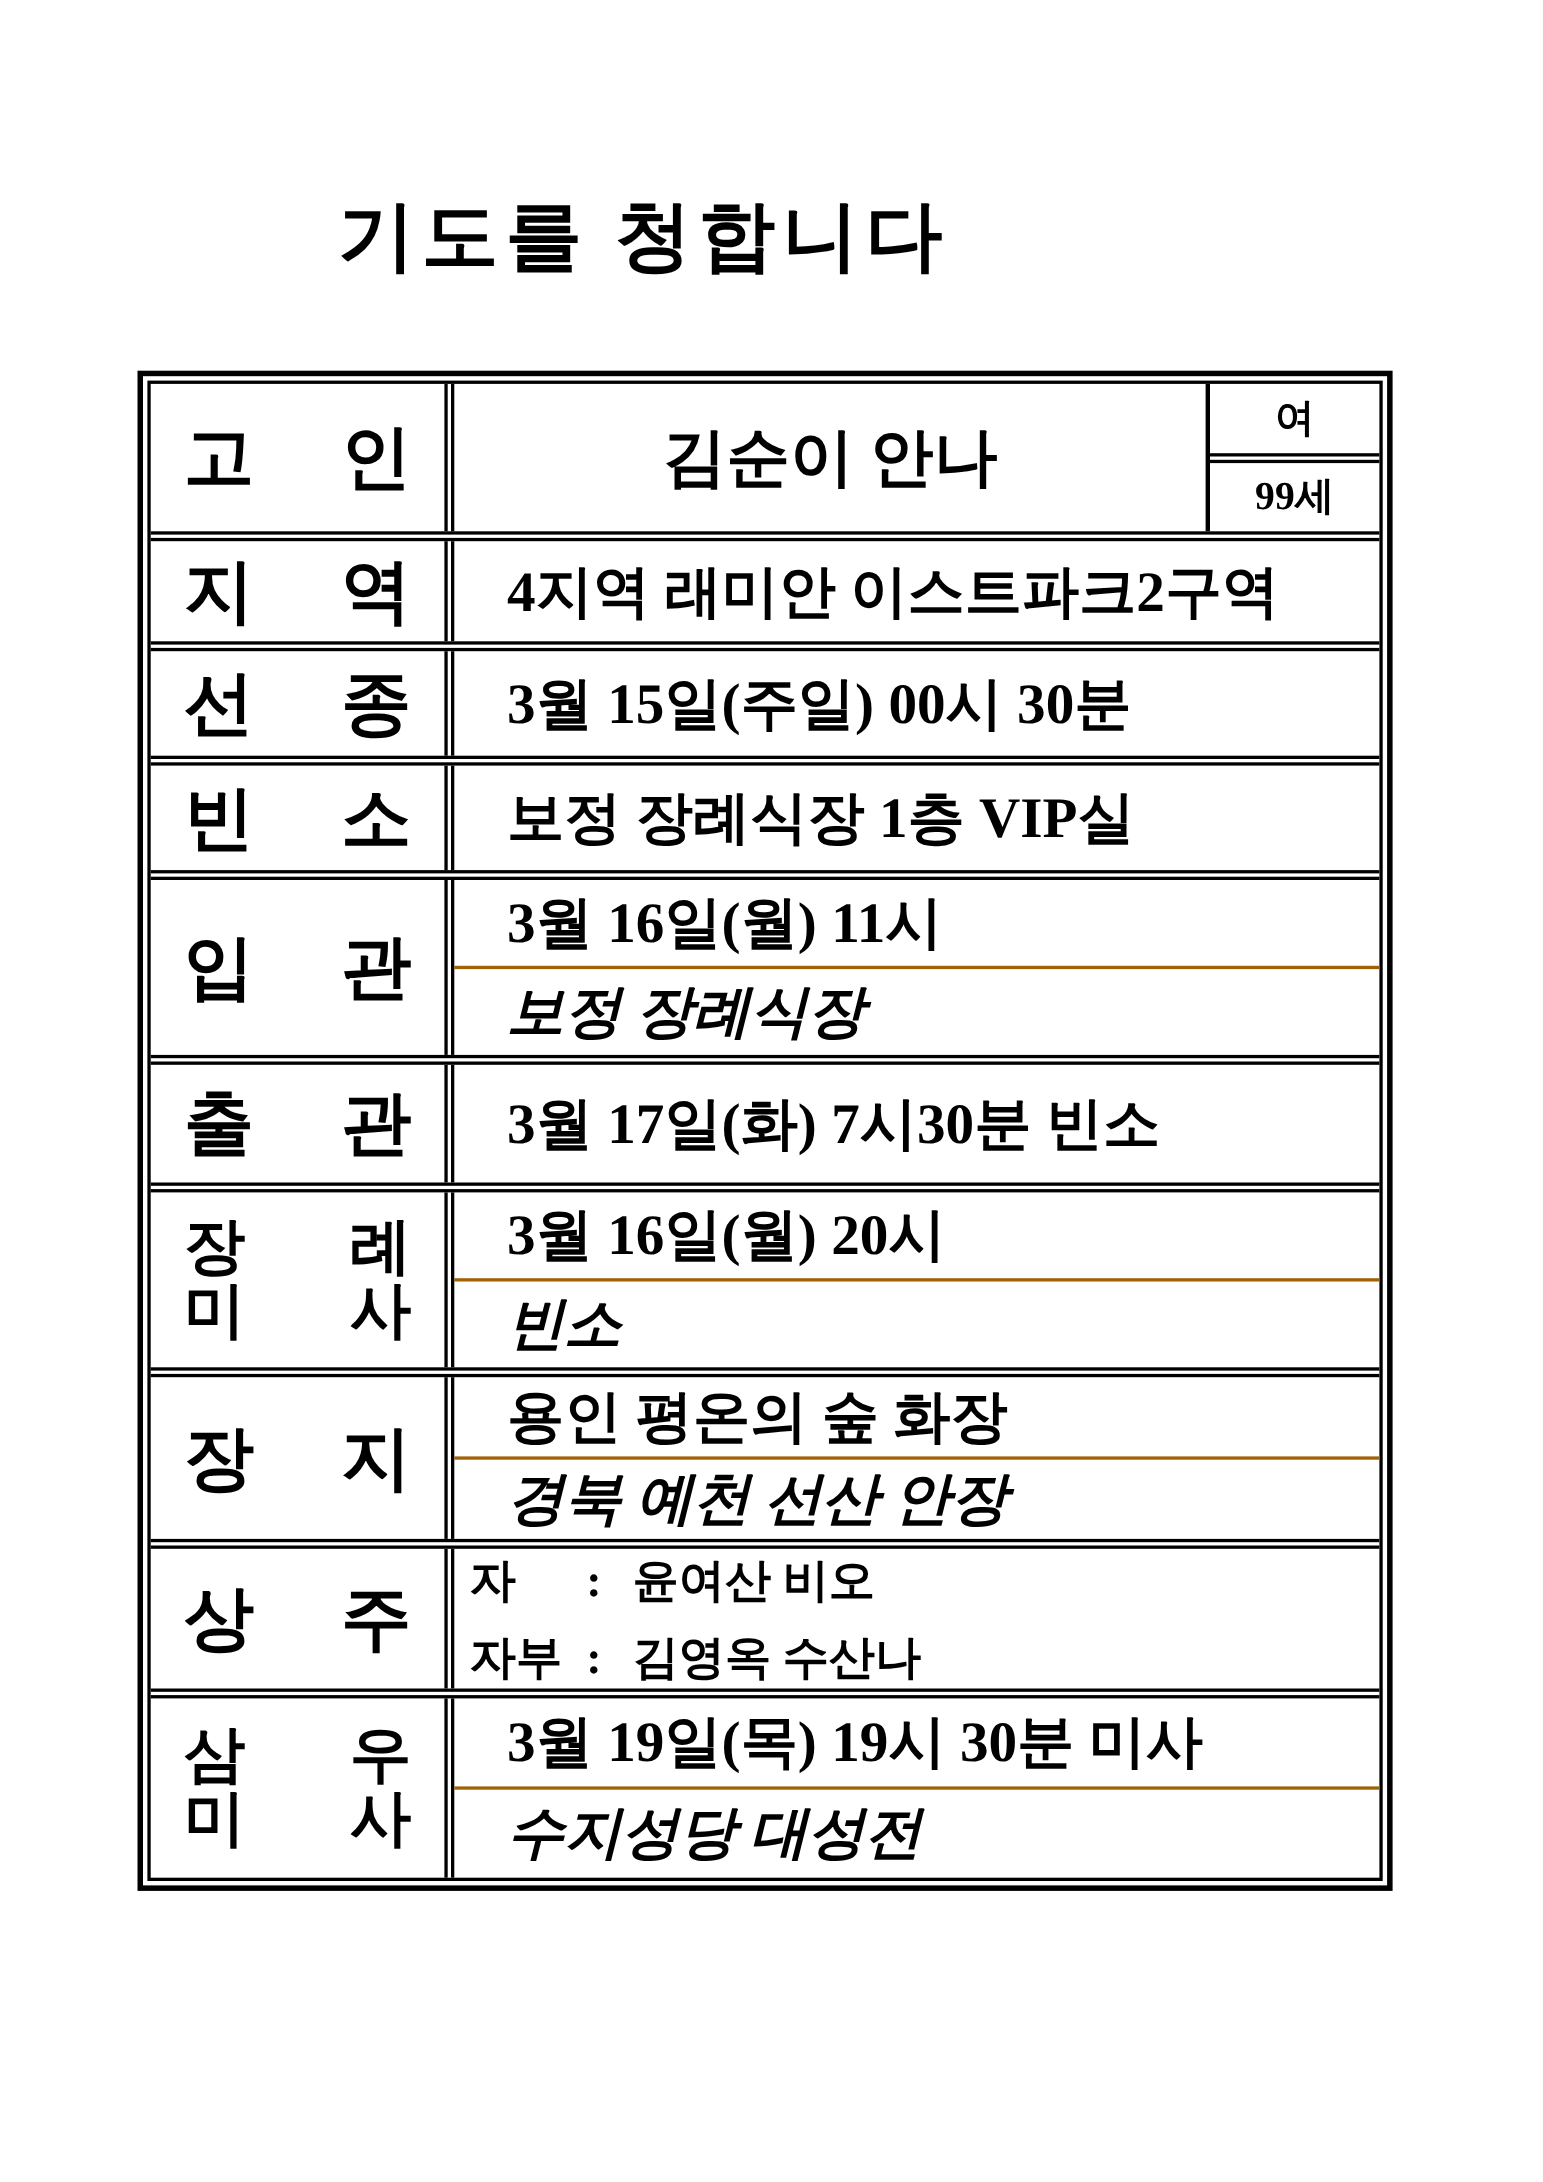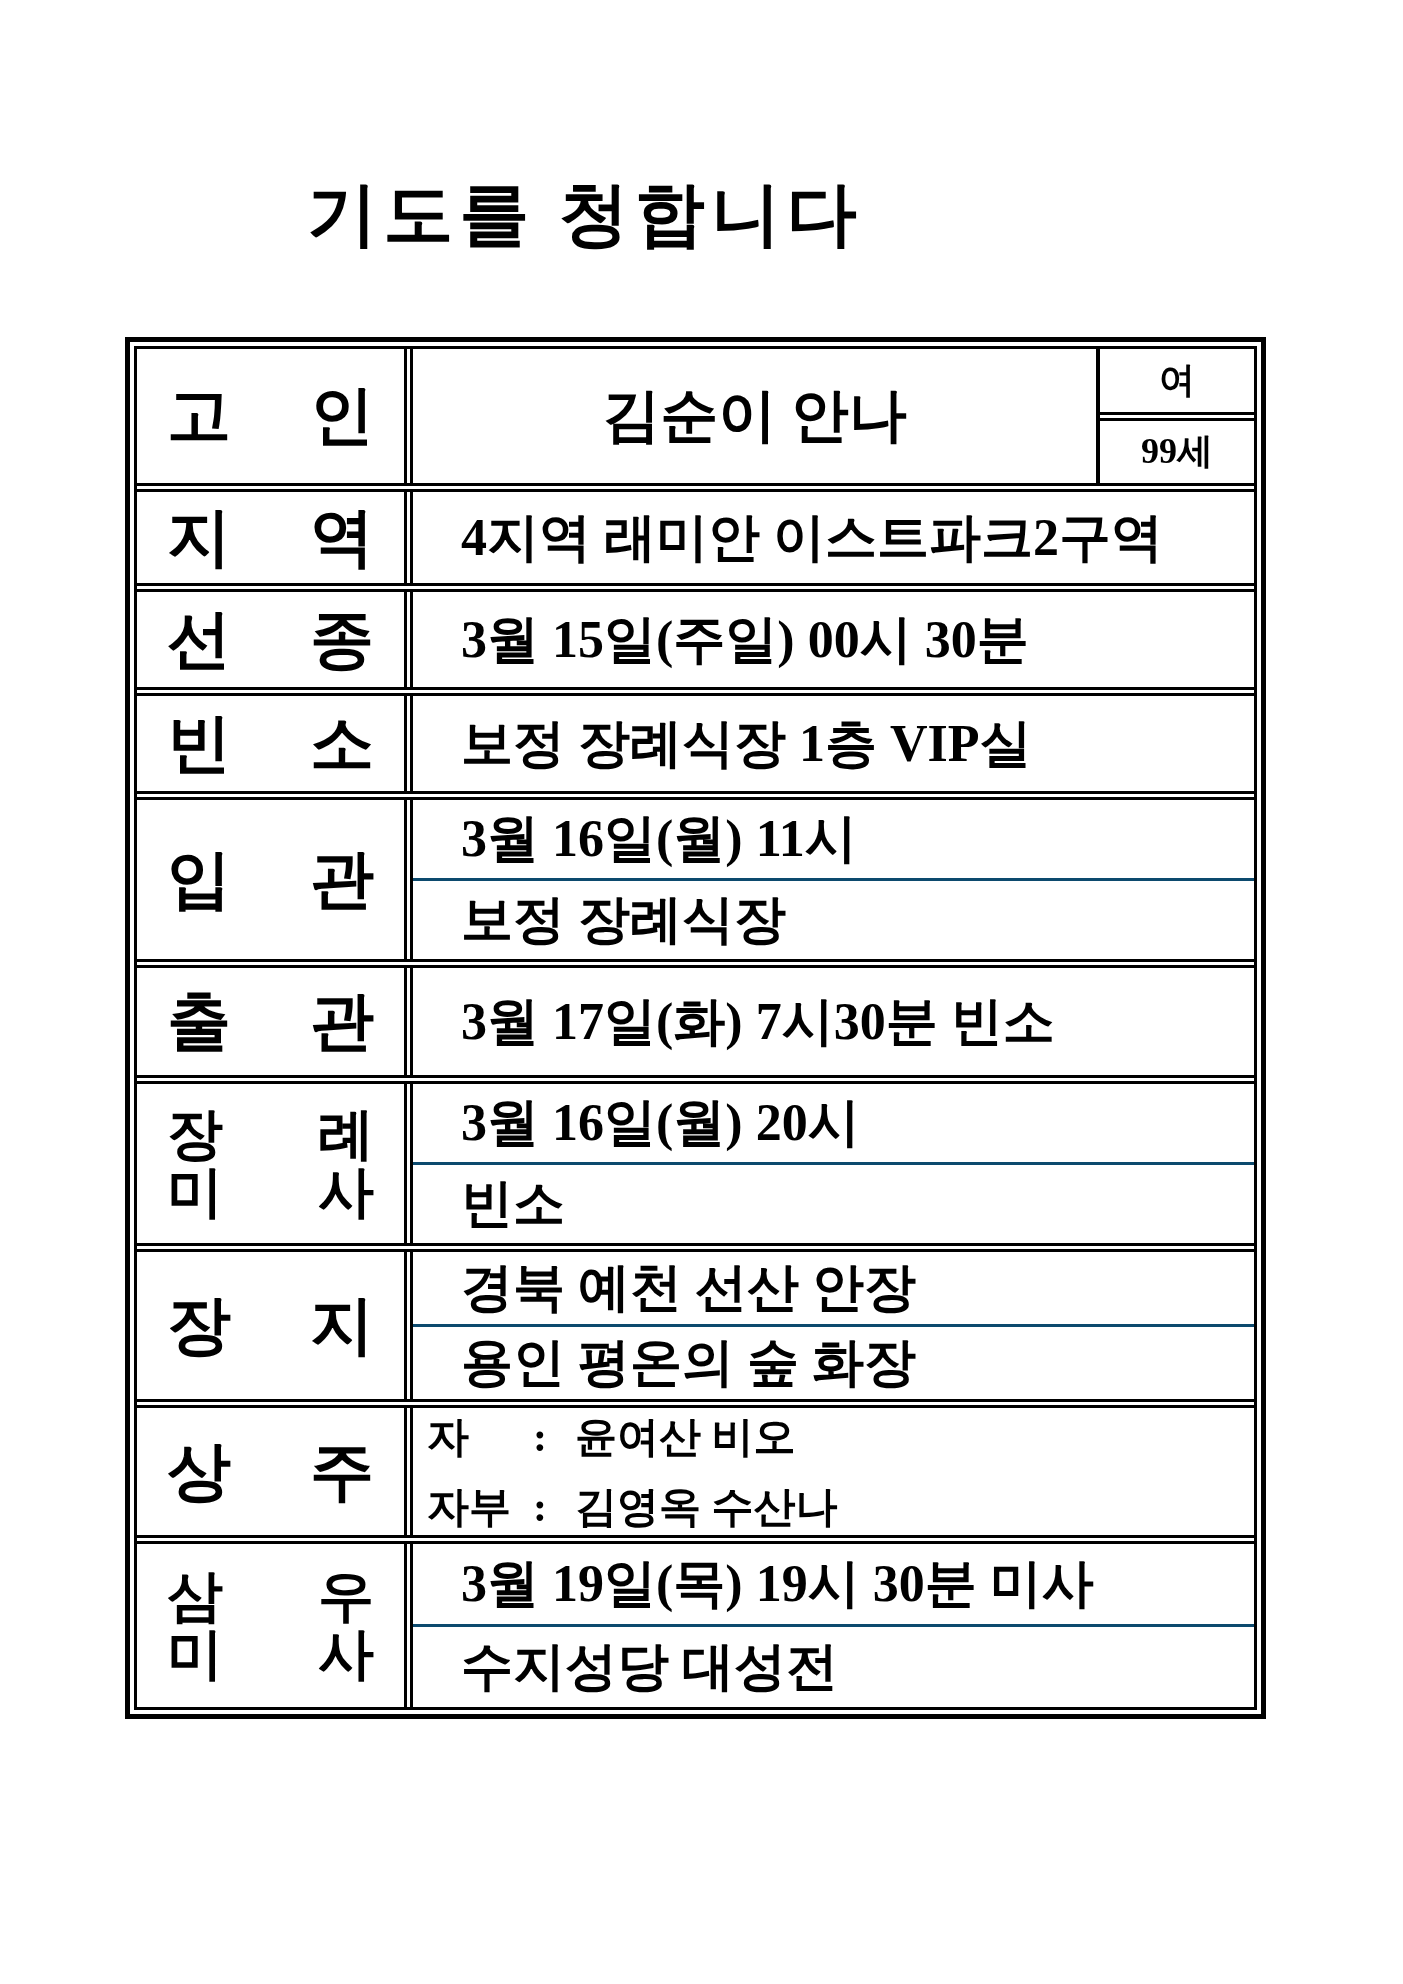--- a/index.html
+++ b/index.html
@@ -60,21 +60,21 @@
   .label-small { font-size: 56px; }
 
   .value-area { flex: 1 1 auto; display: flex; flex-direction: column; min-width: 0; }
   .vline {
     flex: 1;
     display: flex; align-items: center;
     padding-left: 48px; padding-right: 10px;
     font-size: 52px; font-weight: bold;
     white-space: nowrap;
   }
-  .vline + .vline { border-top: 3px solid #0c4a6e; }
+  .vline + .vline { border-top: 3px solid #a16207; font-style: italic; }
 
   .name-cell {
     flex: 1 1 auto;
     display: flex; align-items: center; justify-content: center;
     font-size: 58px; font-weight: bold;
     white-space: nowrap;
   }
   .ga-col {
     flex: 0 0 158px;
     border-left: 4px solid #000;
@@ -202,22 +202,22 @@
       </div>
 
       <div class="row r8">
         <div class="label-cell">
           <div class="label-line">
             <span>장</span>
             <span>지</span>
           </div>
         </div>
         <div class="value-area">
+          <div class="vline">용인 평온의 숲 화장</div>
           <div class="vline">경북 예천 선산 안장</div>
-          <div class="vline">용인 평온의 숲 화장</div>
         </div>
       </div>
 
       <div class="row r9">
         <div class="label-cell">
           <div class="label-line">
             <span>상</span>
             <span>주</span>
           </div>
         </div>

